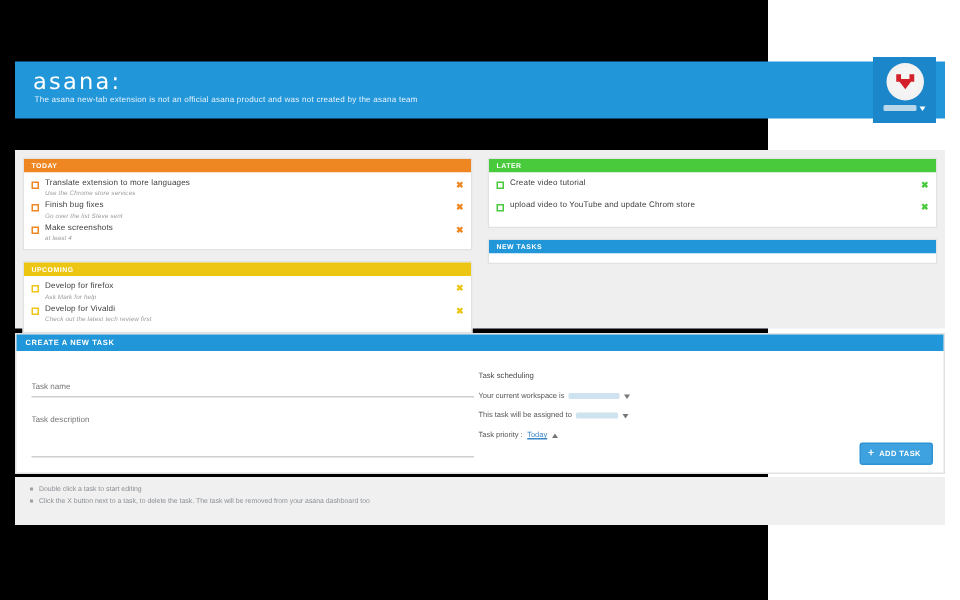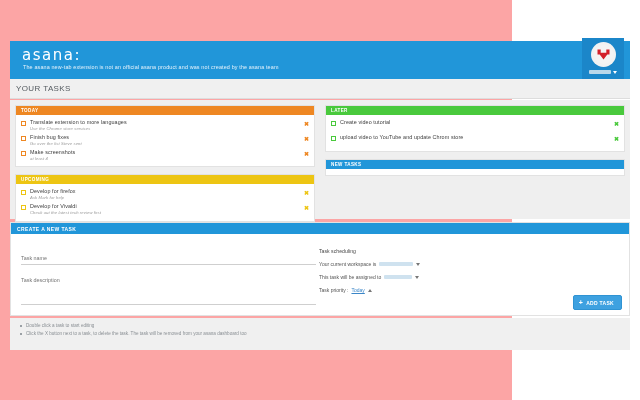--- a/index.html
+++ b/index.html
@@ -5,21 +5,21 @@
   * { box-sizing: border-box; margin: 0; padding: 0; }
   html, body {
     width: 640px; height: 400px;
     background: #ffffff;
     font-family: "Liberation Sans", sans-serif;
     overflow: hidden;
   }
   .page {
     position: relative;
     width: 512px; height: 400px;
-    background: #fca5a5;
+    background: #000000;
   }
 
   
   .banner {
     position: absolute; left: 10px; top: 41px;
     width: 620px; height: 38px;
     background: #2196d9;
   }
   .brand-wrap { position: absolute; left: 12px; top: 5px; }
   .brand {
@@ -256,23 +256,20 @@
           <path d="M3.5 4.5 h3.2 v3.2 h5.6 v-3.2 h3.2 v5.0 h-2.2 l-3.8 5.0 l-3.8 -5.0 h-2.2 z" fill="#d3202a"></path>
         </svg>
       </div>
       <div class="avatar-name">
         <span class="redact" style="width:22px"></span>
         <span class="caret-down"></span>
       </div>
     </div>
   </div>
 
-  <div class="your-tasks-bar">
-    <span class="your-tasks-label">YOUR TASKS</span>
-  </div>
 
   <div class="columns">
 
     <div class="col">
 
       <div class="card">
         <div class="card-head head-today">
           <span class="card-head-label">TODAY</span>
         </div>
         <div class="card-body">

